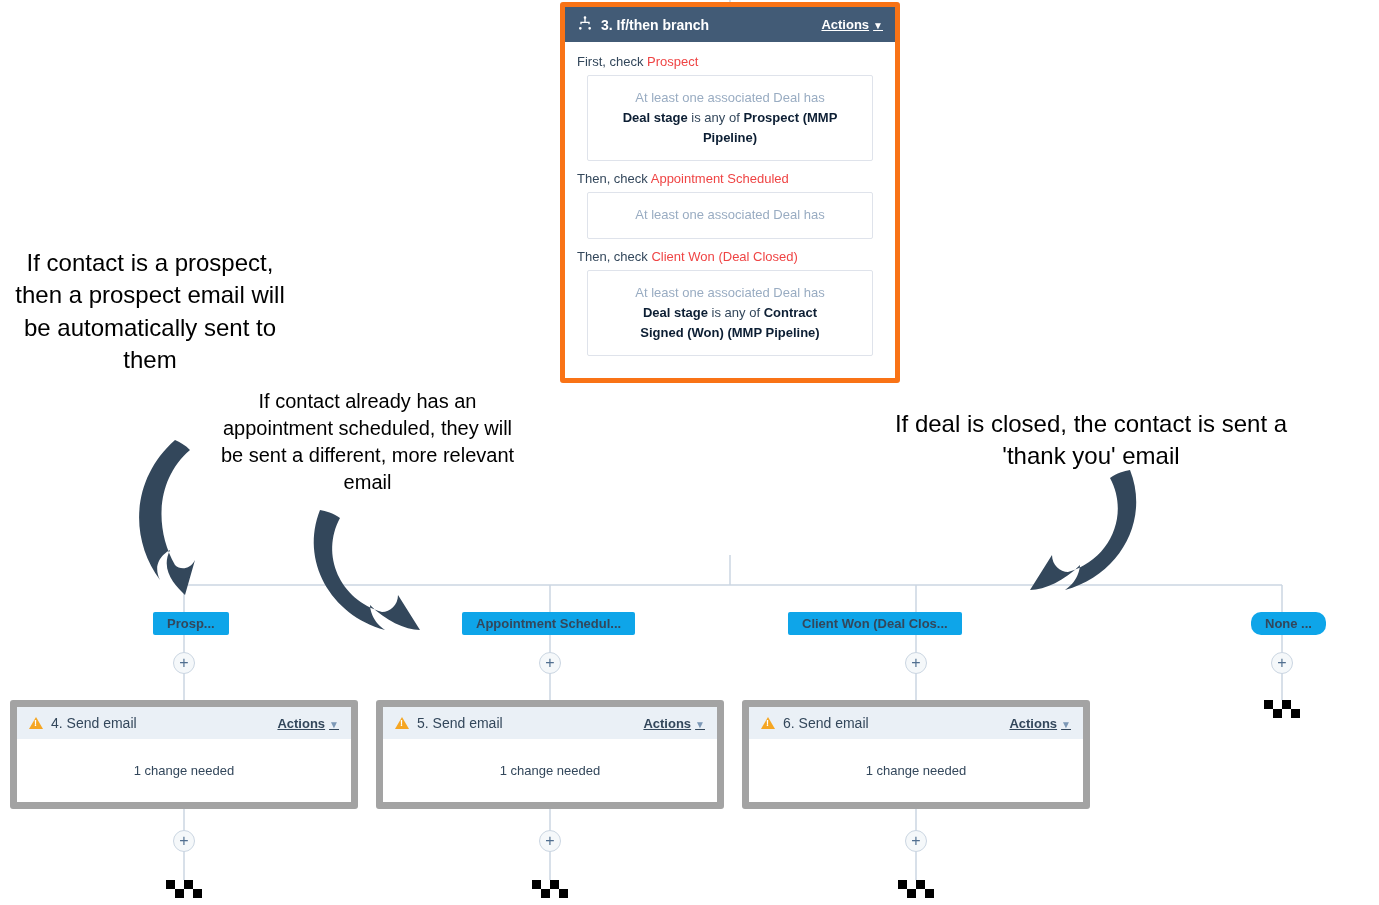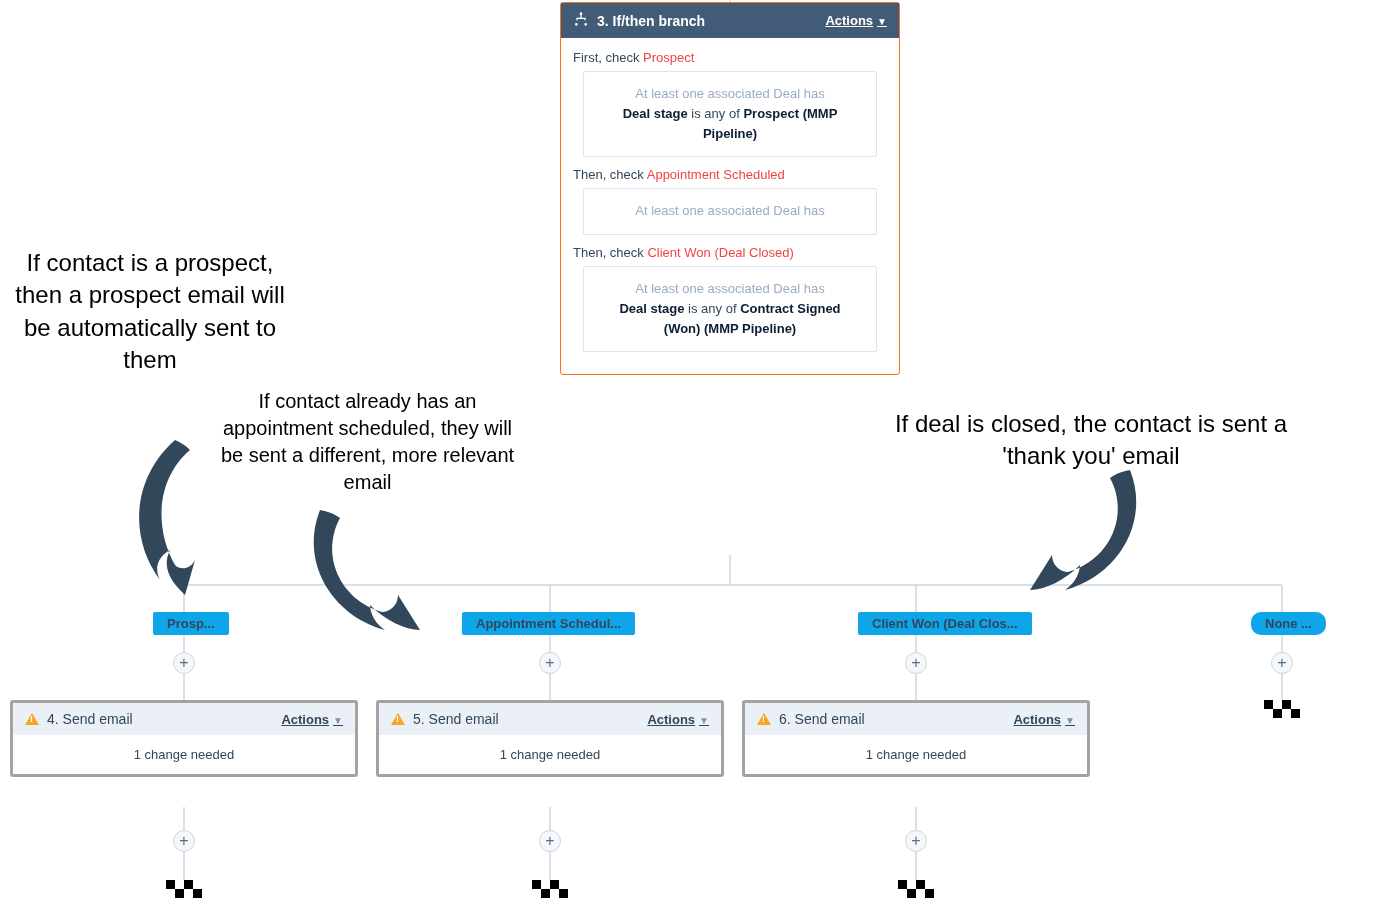--- a/index.html
+++ b/index.html
@@ -14,21 +14,21 @@
     position: relative;
   }
   .canvas { position: absolute; inset: 0; }
 
   
   .branch-card {
     position: absolute;
     left: 560px;
     top: 2px;
     width: 340px;
-    border: 1px solid #f97316;
+    border: 5px solid #f97316;
     border-radius: 3px;
     background: #fff;
   }
   .branch-header {
     background: #425b76;
     color: #fff;
     padding: 8px 12px;
     display: flex;
     align-items: center;
     justify-content: space-between;
@@ -84,21 +84,21 @@
     font-size: 16px;
     line-height: 20px;
     text-align: center;
     cursor: pointer;
   }
 
   
   .action-card {
     position: absolute;
     width: 348px;
-    border: 3px solid #a3a3a3;
+    border: 7px solid #a3a3a3;
     border-radius: 3px;
     background: #fff;
     top: 700px;
   }
   .action-header {
     background: #eaf0f6;
     color: #33475b;
     padding: 8px 12px;
     display: flex;
     align-items: center;
@@ -117,21 +117,21 @@
     content: "!";
     position: absolute;
     left: -2px; top: 1px;
     font-size: 9px; font-weight: 700; color: #fff;
   }
   .action-header .actions {
     font-weight: 700; text-decoration: underline; font-size: 13px; color: #33475b;
   }
   .action-header .caret { font-size: 10px; margin-left: 4px; color: #7c98b6; }
   .action-body {
-    padding: 12px 12px;
+    padding: 24px 12px;
     text-align: center;
     font-size: 13px;
     color: #33475b;
   }
 
   
   .branch-icon svg { width: 16px; height: 16px; fill: #fff; }
 
   
   .checker {
@@ -216,21 +216,21 @@
         <div class="condition-box">
           <div class="faint">At least one associated Deal has</div>
           <div><span class="bold">Deal stage</span> <span>is any of</span> <span class="bold">Contract Signed (Won) (MMP Pipeline)</span></div>
         </div>
       </div>
     </div>
   </div>
 
   <div class="pill green" style="left:153px;">Prosp...</div>
   <div class="pill green" style="left:462px;">Appointment Schedul...</div>
-  <div class="pill green" style="left:858px;">Client Won (Deal Clos...</div>
+  <div class="pill green" style="left:788px;">Client Won (Deal Clos...</div>
   <div class="pill red" style="left:1251px;">None ...</div>
 
   <div class="plus-btn" style="left:173px; top:652px;">+</div>
   <div class="plus-btn" style="left:539px; top:652px;">+</div>
   <div class="plus-btn" style="left:905px; top:652px;">+</div>
   <div class="plus-btn" style="left:1271px; top:652px;">+</div>
 
   <div class="action-card" style="left:10px;">
     <div class="action-header">
       <div class="left">

